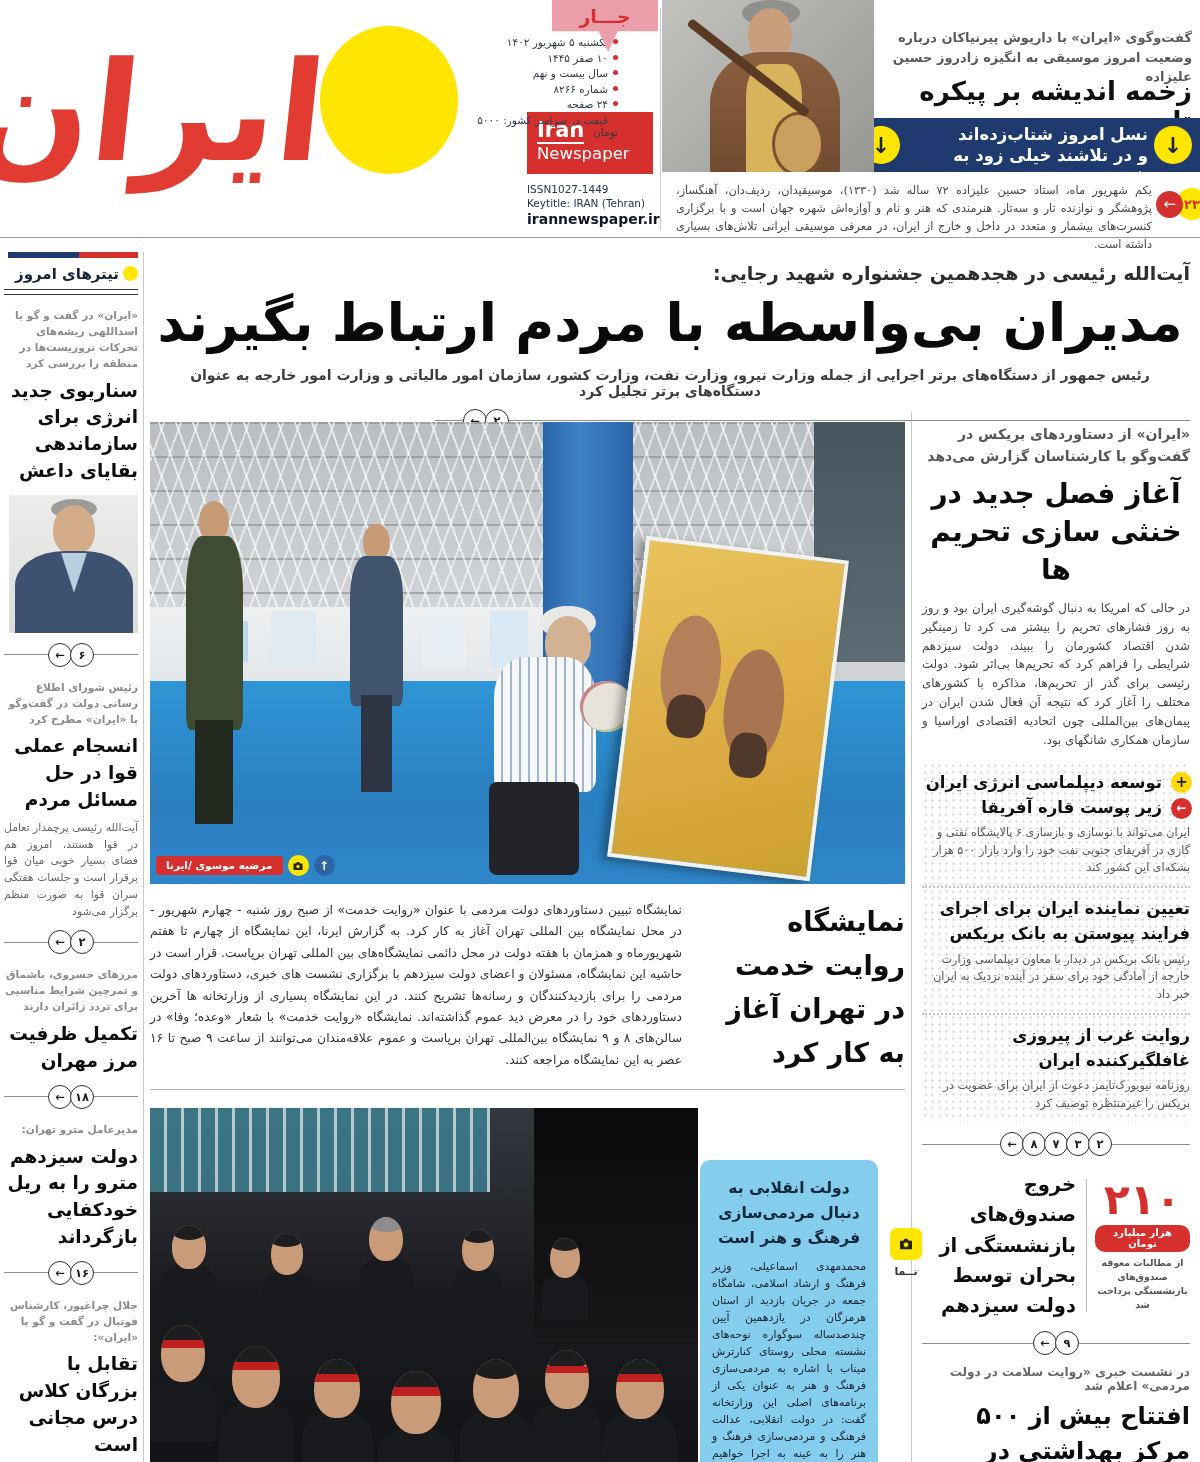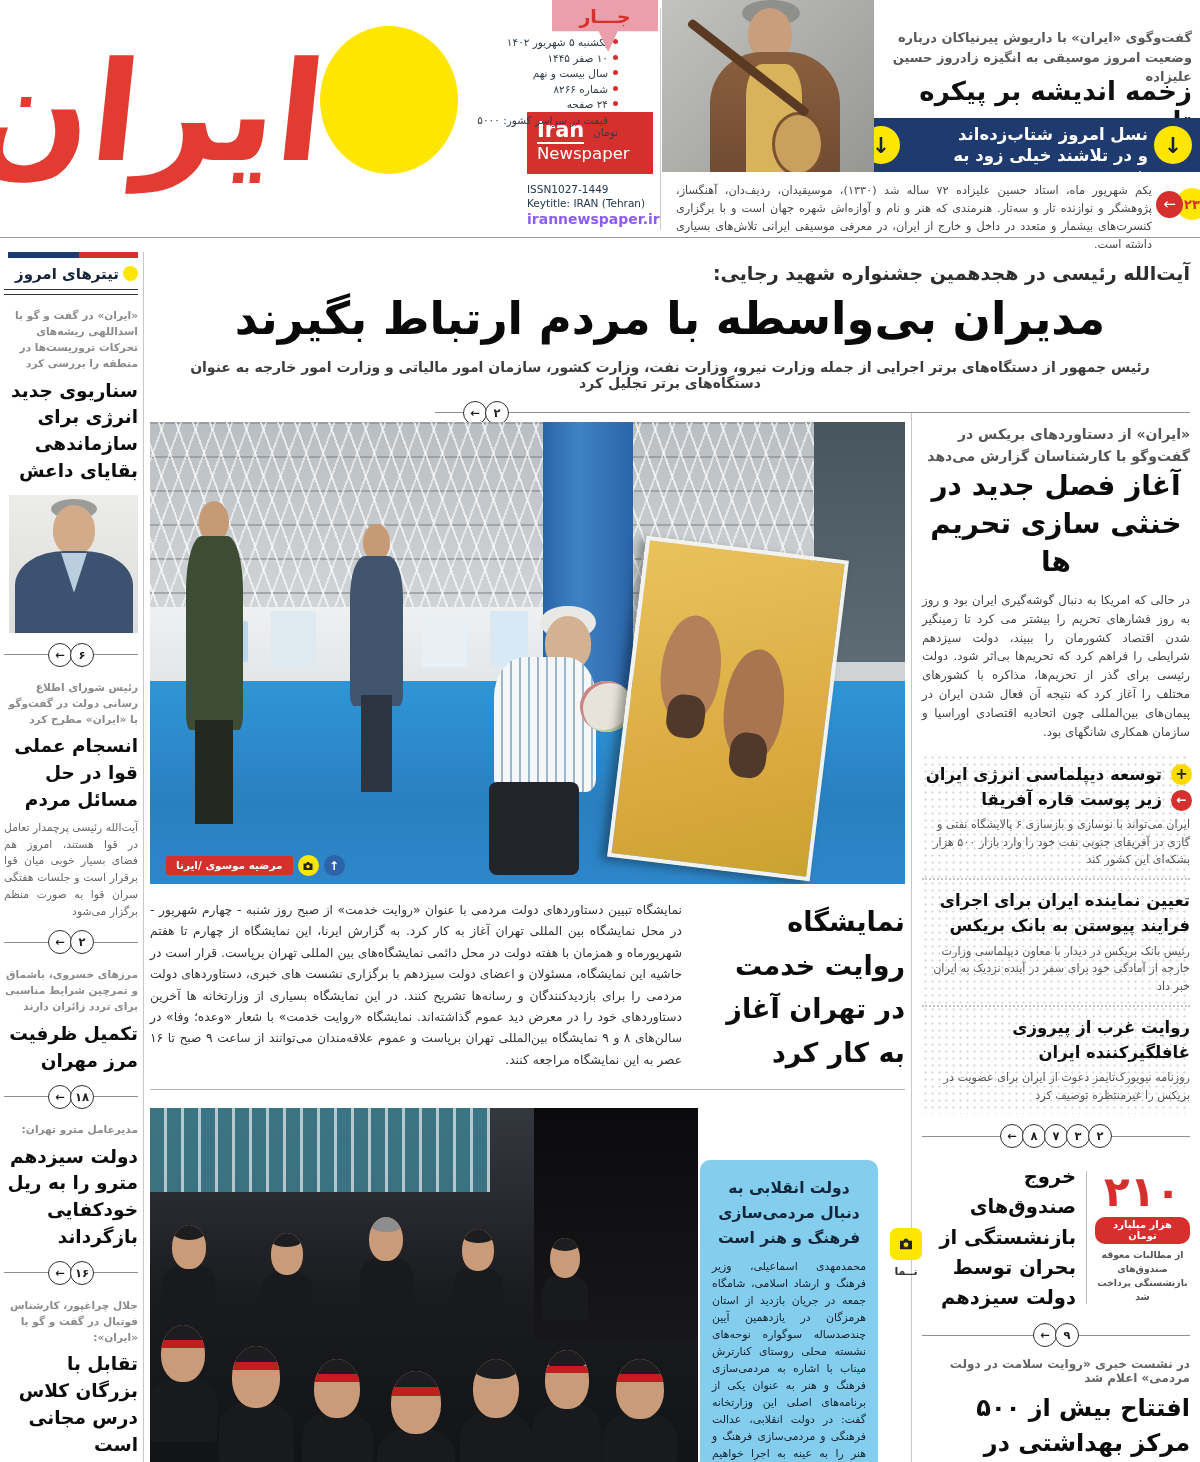--- a/index.html
+++ b/index.html
@@ -13,21 +13,21 @@
   .logo-text { position:absolute; left:-6px; top:0px; width:330px; height:232px; color:#e23b32; font-weight:bold; font-size:138px; line-height:225px; text-align:center; transform:skewX(-6deg); z-index:2; }
   .logo-circle { position:absolute; left:320px; top:26px; width:138px; height:148px; border-radius:50%; background:#ffe600; z-index:1; }
   .ribbon { position:absolute; left:552px; top:0; width:106px; height:52px; background:#eb9fab; clip-path:polygon(0 0,100% 0,100% 60%,62% 60%,53% 100%,44% 60%,0 60%); z-index:3; text-align:center; padding-top:5px; font-weight:bold; font-size:19px; color:#d6302e; letter-spacing:-1px; }
   .dates { position:absolute; left:462px; top:36px; width:156px; text-align:right; direction:rtl; z-index:2; }
   .dates div { font-size:10.5px; color:#2f3c49; margin-bottom:3.5px; font-weight:500; }
   .dates div::before { content:""; display:inline-block; width:5px; height:5px; border-radius:50%; background:#d6302e; margin-left:5px; vertical-align:2px; }
   .brand-box { position:absolute; left:527px; top:112px; width:126px; height:62px; background:#d6302e; color:#fff; padding:7px 10px; direction:ltr; text-align:left; }
   .brand-box .b1 { font-size:21px; font-weight:bold; line-height:1.05; border-bottom:2px solid #fff; display:inline-block; padding-bottom:1px;}
   .brand-box .b2 { font-size:16.5px; line-height:1.25; }
   .issn { position:absolute; left:527px; top:182px; direction:ltr; text-align:left; font-size:10.5px; color:#22374e; line-height:1.35; }
-  .site { position:absolute; left:527px; top:211px; direction:ltr; text-align:left; font-size:14px; font-weight:bold; color:#8b5cf6; }
+  .site { position:absolute; left:527px; top:211px; direction:ltr; text-align:left; font-size:14px; font-weight:bold; color:#0f172a; }
   .mast-div { position:absolute; left:660px; top:8px; width:1px; height:222px; background:#cccccc; }
 
   
   .music { position:absolute; left:662px; top:0; width:538px; height:237px; }
   .mu-photo { position:absolute; left:0; top:0; width:212px; height:172px; background:linear-gradient(135deg,#c2c2bf,#a8a8a5 60%,#969693); overflow:hidden; z-index:4; }
   .mu-head { position:absolute; left:86px; top:8px; width:44px; height:52px; border-radius:50% 50% 45% 45%; background:#c89e7d; }
   .mu-hair { position:absolute; left:80px; top:0px; width:58px; height:26px; border-radius:50%; background:#8f8f8c; }
   .mu-robe { position:absolute; left:48px; top:52px; width:130px; height:130px; border-radius:40% 40% 10% 10%; background:linear-gradient(180deg,#8a5f3f,#6f4a30); }
   .mu-shirt { position:absolute; left:84px; top:64px; width:56px; height:108px; border-radius:30% 30% 0 0; background:#d9b35c; }
   .mu-tar-neck { position:absolute; left:30px; top:18px; width:150px; height:9px; background:#5a3a22; transform:rotate(38deg); transform-origin:left top; border-radius:4px; }
@@ -67,21 +67,21 @@
 
   
   .pref { display:flex; align-items:center; direction:ltr; margin:10px 0 2px; }
   .pref .ln { flex:1; height:1px; background:#8f8f8f; }
   .pc { width:24px; height:24px; min-width:24px; border:1.5px solid #2e2e2e; border-radius:50%; background:#fff; display:flex; align-items:center; justify-content:center; font-size:11.5px; font-weight:bold; color:#1c1c1c; }
   .pc + .pc { margin-left:-2px; }
 
   
   .lead { position:absolute; left:150px; top:252px; width:1040px; }
   .lead-kicker { text-align:right; font-size:19px; font-weight:bold; color:#2e2e2e; margin-top:10px; }
-  .lead-head { text-align:center; font-size:45px; font-weight:bold; color:#0a0a0a; margin-top:8px; letter-spacing:-1px; }
+  .lead-head { text-align:center; font-size:53px; font-weight:bold; color:#0a0a0a; margin-top:8px; letter-spacing:-1px; }
   .lead-sub { text-align:center; font-size:14px; font-weight:bold; color:#3d3d3d; margin-top:14px; }
   .lead-rule { position:relative; width:755px; height:24px; margin-top:10px; }
   .lead-rule .ln { position:absolute; left:0; top:11px; width:755px; height:1px; background:#8f8f8f; }
   .lead-rule .pp { position:absolute; left:28px; top:0; display:flex; direction:ltr; }
 
   
   .center { position:absolute; left:150px; top:412px; width:755px; }
   .main-photo { position:relative; width:755px; height:462px; margin-top:10px; overflow:hidden; background:#cfd3d6; }
   .mp-ceiling { position:absolute; left:0; top:0; width:100%; height:46%;
      background:linear-gradient(180deg,#b9bec2,#d4d8db);
@@ -111,21 +111,21 @@
   .mp-man2 .b { position:absolute; left:6%; top:12%; width:88%; height:56%; border-radius:28% 28% 8% 8%; background:#41546e; }
   .mp-man2 .l { position:absolute; left:24%; top:64%; width:52%; height:36%; background:#2c3442; }
   .mp-painter { position:absolute; left:44%; top:42%; width:16%; height:56%; }
   .mp-painter .h { position:absolute; left:52%; top:0; width:38%; height:21%; border-radius:50% 50% 44% 44%; background:#d3b193; }
   .mp-painter .hair { position:absolute; left:48%; top:-4%; width:46%; height:13%; border-radius:50%; background:#e8e8e6; }
   .mp-painter .b { position:absolute; left:10%; top:16%; width:84%; height:52%; border-radius:30% 30% 10% 10%;
       background:repeating-linear-gradient(90deg,#f4f6f8 0 7px,#9db6cc 7px 9px), repeating-linear-gradient(180deg,rgba(157,182,204,.0) 0 7px, rgba(157,182,204,.85) 7px 9px), #f4f6f8; }
   .mp-painter .l { position:absolute; left:6%; top:64%; width:74%; height:36%; border-radius:8px; background:#23242a; }
   .mp-chair { position:absolute; left:46%; top:66%; width:8%; height:26%; border-radius:6px 6px 3px 3px; background:#eef1f3; }
   .mp-palette { position:absolute; left:57%; top:56%; width:7%; height:11%; border-radius:50%; background:#e7e3da; box-shadow:inset -3px -2px 0 #b9c9a2, inset 3px 2px 0 #c98484; }
-  .photo-credit { position:absolute; left:16px; bottom:8px; display:flex; direction:ltr; align-items:center; gap:5px; z-index:5;text-align:right; }
+  .photo-credit { position:absolute; left:6px; bottom:8px; display:flex; direction:ltr; align-items:center; gap:5px; z-index:5;text-align:right; }
   .credit-pill { background:#d6302e; color:#fff; font-size:10.5px; font-weight:bold; padding:3px 10px 4px; border-radius:3px; direction:rtl; }
   .cam-circ { width:21px; height:21px; border-radius:50%; background:#ffe600; display:flex; align-items:center; justify-content:center; }
   .up-circ { width:21px; height:21px; border-radius:50%; background:#2d63a8; color:#fff; display:flex; align-items:center; justify-content:center; font-size:12px; font-weight:bold; }
 
   .expo { display:flex; gap:18px; margin-top:16px; }
   .expo-head { width:205px; font-size:27px; font-weight:bold; color:#0d0d0d; line-height:1.62; text-align:right; }
   .expo-body { flex:1; font-size:12.3px; color:#333; line-height:1.74; text-align:justify; }
   .center-rule { width:755px; height:1px; background:#b5b5b5; margin-top:14px; }
 
   .bottom { position:relative; width:755px; height:440px; margin-top:10px; }
@@ -142,21 +142,21 @@
   .bubble::after { content:""; position:absolute; bottom:-15px; left:26px; border:11px solid transparent; border-top:17px solid #84cdec; }
   .bubble-head { font-size:15.5px; font-weight:bold; color:#12263c; line-height:1.6; text-align:center; }
   .bubble-body { margin-top:8px; font-size:10.9px; color:#14202c; line-height:1.56; text-align:justify; }
   .nama { position:absolute; left:736px; top:128px; width:40px; text-align:center; }
   .nama .sq { width:32px; height:32px; border-radius:7px; background:#ffe600; display:flex; align-items:center; justify-content:center; margin:0 auto; }
   .nama .lb { font-size:11px; font-weight:bold; color:#333; margin-top:5px;text-align:center; }
 
   
   .rightcol { position:absolute; left:922px; top:412px; width:268px; text-align:right; }
   .rc-kicker { font-size:14px; font-weight:bold; color:#555; line-height:1.55; margin-top:12px; }
-  .rc-head-xl { font-size:28px; font-weight:bold; color:#0c0c0c; line-height:1.35; text-align:center; }
+  .rc-head-xl { font-size:28px; font-weight:bold; color:#0c0c0c; line-height:1.35; text-align:center; margin-top:8px; }
   .rc-body { font-size:11.8px; color:#444; line-height:1.6; text-align:justify; margin-top:10px; }
   .br-items { margin-top:12px; background-image:radial-gradient(circle,#dedede 1.1px,transparent 1.1px); background-size:7px 7px; }
   .br-item { padding:9px 0 10px; border-top:2px dotted #c4c4c4; }
   .br-item:first-child { border-top:none; }
   .bi-head { font-size:16.5px; font-weight:bold; color:#101010; line-height:1.5; }
   .bi-body { font-size:11.2px; color:#555; line-height:1.55; margin-top:4px; }
   .bi-first { position:relative; padding-left:0; padding-right:0; }
   .bi-icons { position:absolute; right:-2px; top:10px; display:flex; flex-direction:column; gap:5px; }
   .ic { width:21px; height:21px; border-radius:50%; display:flex; align-items:center; justify-content:center; font-weight:bold; }
   .ic-plus { background:#ffd900; color:#222; font-size:15px; }

